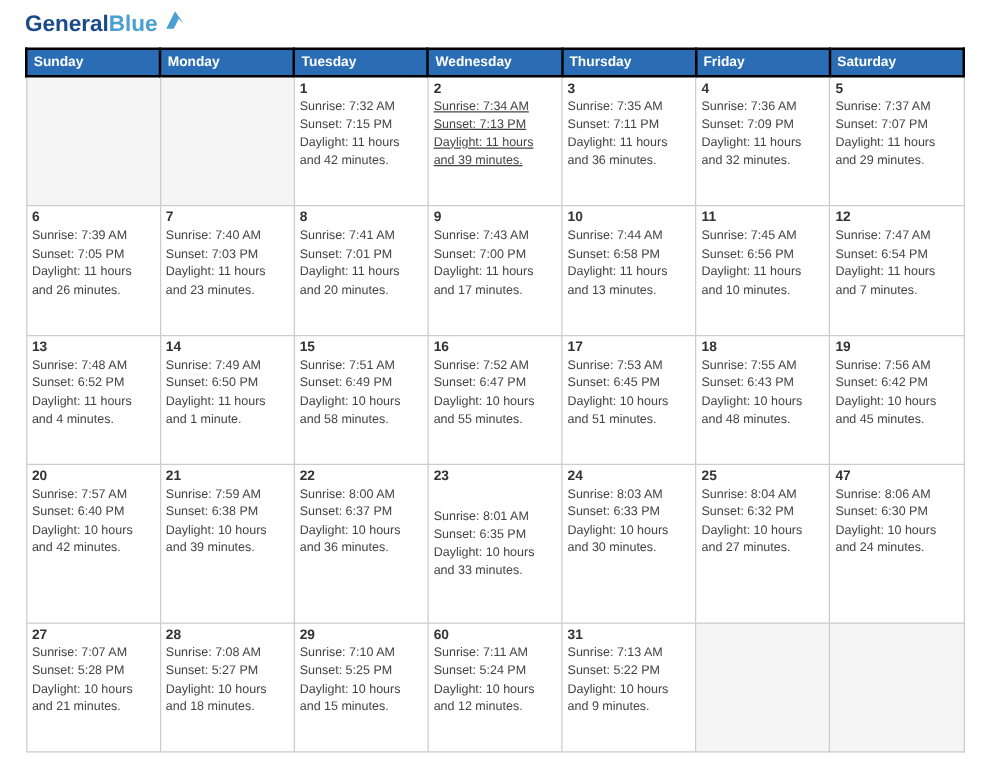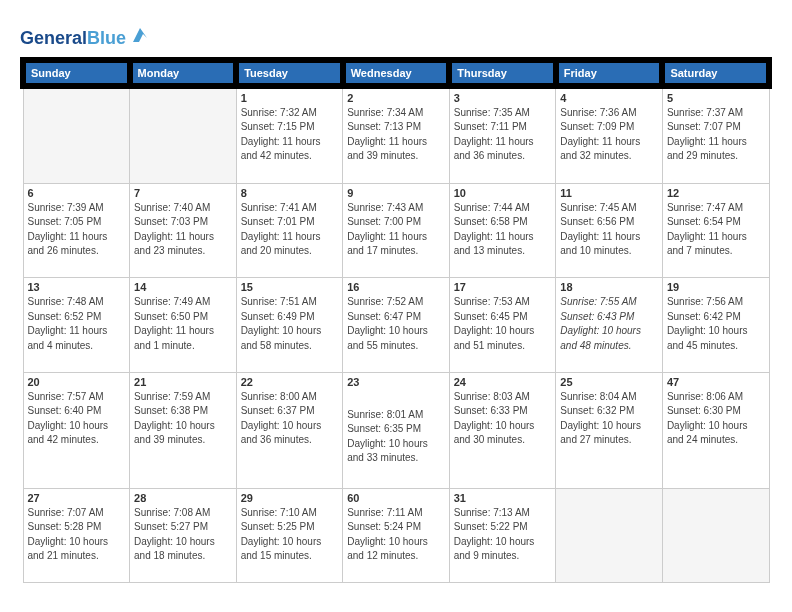--- a/index.html
+++ b/index.html
@@ -6,21 +6,21 @@
     body {
       font-family: Arial, sans-serif;
       background: #fff;
       width: 792px;
       height: 612px;
       overflow: hidden;
     }
     .page {
       width: 792px;
       height: 612px;
-      padding: 29px 20px;
+      padding: 10px 20px;
       display: flex;
       flex-direction: column;
     }
     .header {
       display: flex;
       justify-content: space-between;
       align-items: flex-start;
       margin-bottom: 8px;
     }
     .logo {
@@ -45,21 +45,21 @@
       width: 100%;
       table-layout: fixed;
     }
     .calendar th {
       background: #2a6db5;
       color: #fff;
       font-size: 11px;
       font-weight: bold;
       padding: 4px 5px;
       text-align: left;
-      border: 6px solid #000000;
+      border: 2px solid #000000;
     }
     .calendar td {
       border: 1px solid #ccc;
       vertical-align: top;
       padding: 3px 4px;
       font-size: 8.5px;
       color: #333;
       background: #fff;
       height: 78px;
     }
@@ -118,21 +118,21 @@
           <td class="empty"></td>
           <td class="empty"></td>
           <td>
             <div class="day-num">1</div>
             <div class="day-info" style="white-space: pre-line;">Sunrise: 7:32 AM
 Sunset: 7:15 PM
 Daylight: 11 hours and 42 minutes.</div>
           </td>
           <td>
             <div class="day-num">2</div>
-            <div class="day-info" style="white-space: pre-line;">Sunrise: 7:34 AM
+            <div class="day-info" style="white-space: pre-line; text-decoration: underline;">Sunrise: 7:34 AM
 Sunset: 7:13 PM
 Daylight: 11 hours and 39 minutes.</div>
           </td>
           <td>
             <div class="day-num">3</div>
             <div class="day-info" style="white-space: pre-line;">Sunrise: 7:35 AM
 Sunset: 7:11 PM
 Daylight: 11 hours and 36 minutes.</div>
           </td>
           <td>
@@ -218,21 +218,21 @@
 Daylight: 10 hours and 55 minutes.</div>
           </td>
           <td>
             <div class="day-num">17</div>
             <div class="day-info" style="white-space: pre-line;">Sunrise: 7:53 AM
 Sunset: 6:45 PM
 Daylight: 10 hours and 51 minutes.</div>
           </td>
           <td>
             <div class="day-num">18</div>
-            <div class="day-info" style="white-space: pre-line; font-style: italic;">Sunrise: 7:55 AM
+            <div class="day-info" style="white-space: pre-line;">Sunrise: 7:55 AM
 Sunset: 6:43 PM
 Daylight: 10 hours and 48 minutes.</div>
           </td>
           <td>
             <div class="day-num">19</div>
             <div class="day-info" style="white-space: pre-line;">Sunrise: 7:56 AM
 Sunset: 6:42 PM
 Daylight: 10 hours and 45 minutes.</div>
           </td>
         </tr>

